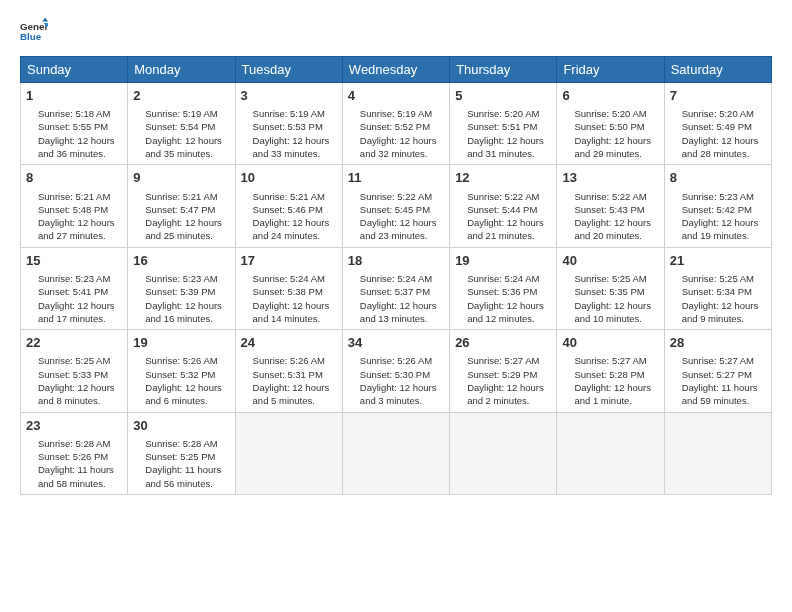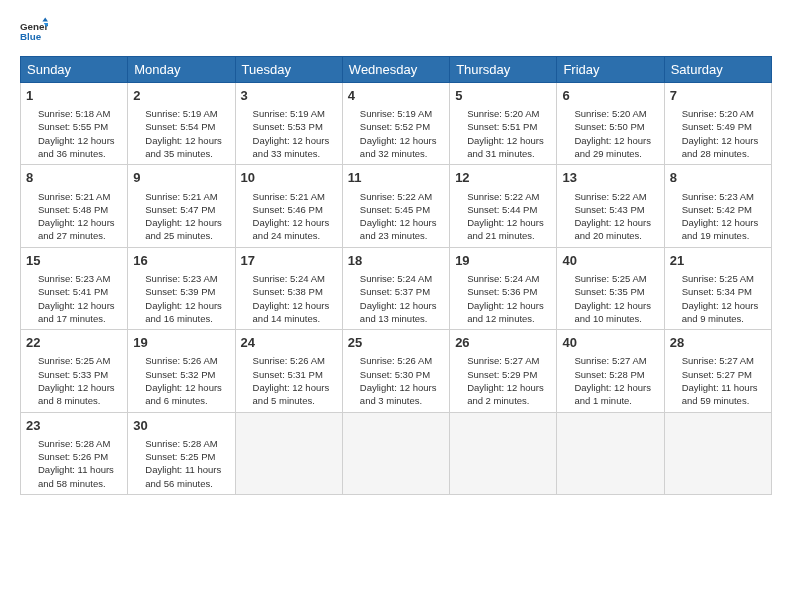--- a/index.html
+++ b/index.html
@@ -288,21 +288,21 @@
 and 6 minutes.</div>
           </td>
           <td>
             <span class="day-num">24</span>
             <div class="day-info" style="white-space: pre-line;">Sunrise: 5:26 AM
 Sunset: 5:31 PM
 Daylight: 12 hours
 and 5 minutes.</div>
           </td>
           <td>
-            <span class="day-num">25</span>
+            <span class="day-num">34</span>
             <div class="day-info" style="white-space: pre-line;">Sunrise: 5:26 AM
 Sunset: 5:30 PM
 Daylight: 12 hours
 and 3 minutes.</div>
           </td>
           <td>
             <span class="day-num">26</span>
             <div class="day-info" style="white-space: pre-line;">Sunrise: 5:27 AM
 Sunset: 5:29 PM
 Daylight: 12 hours

